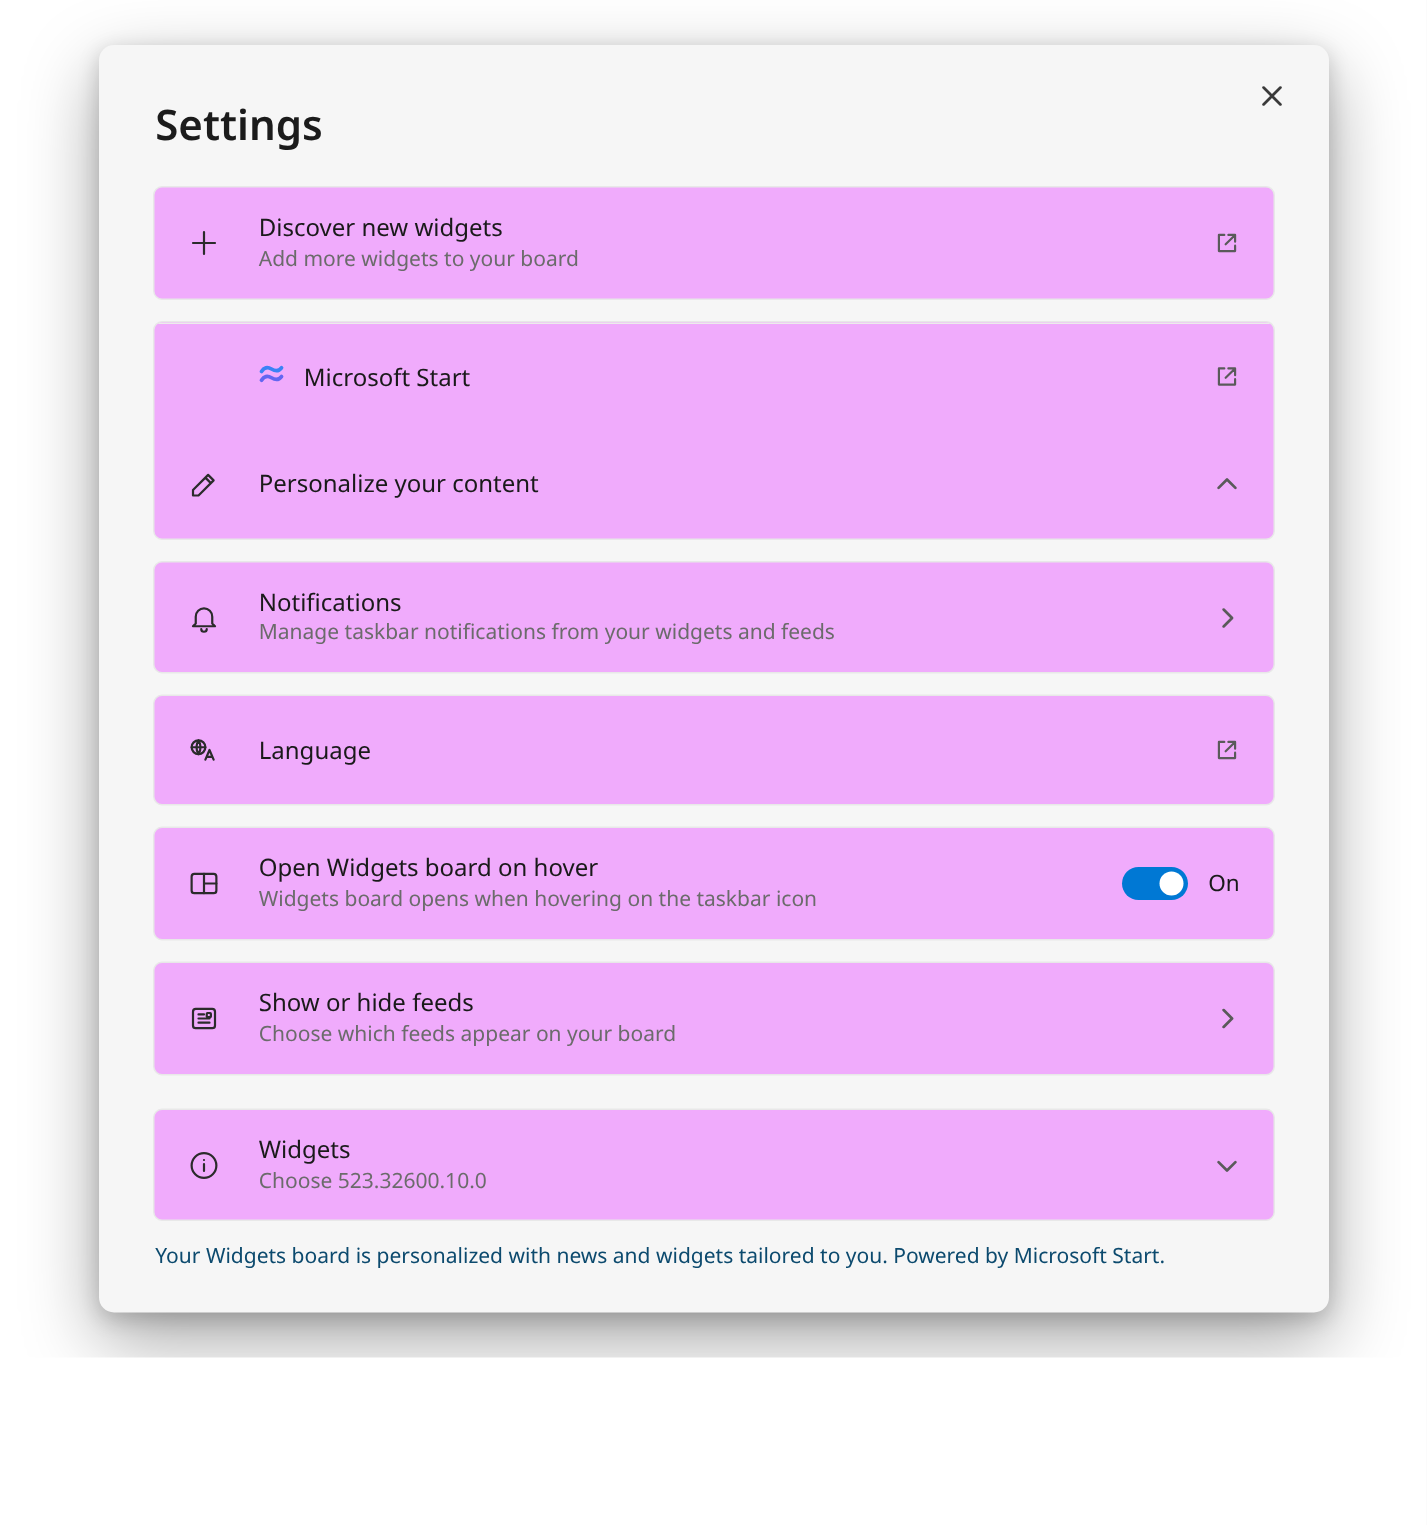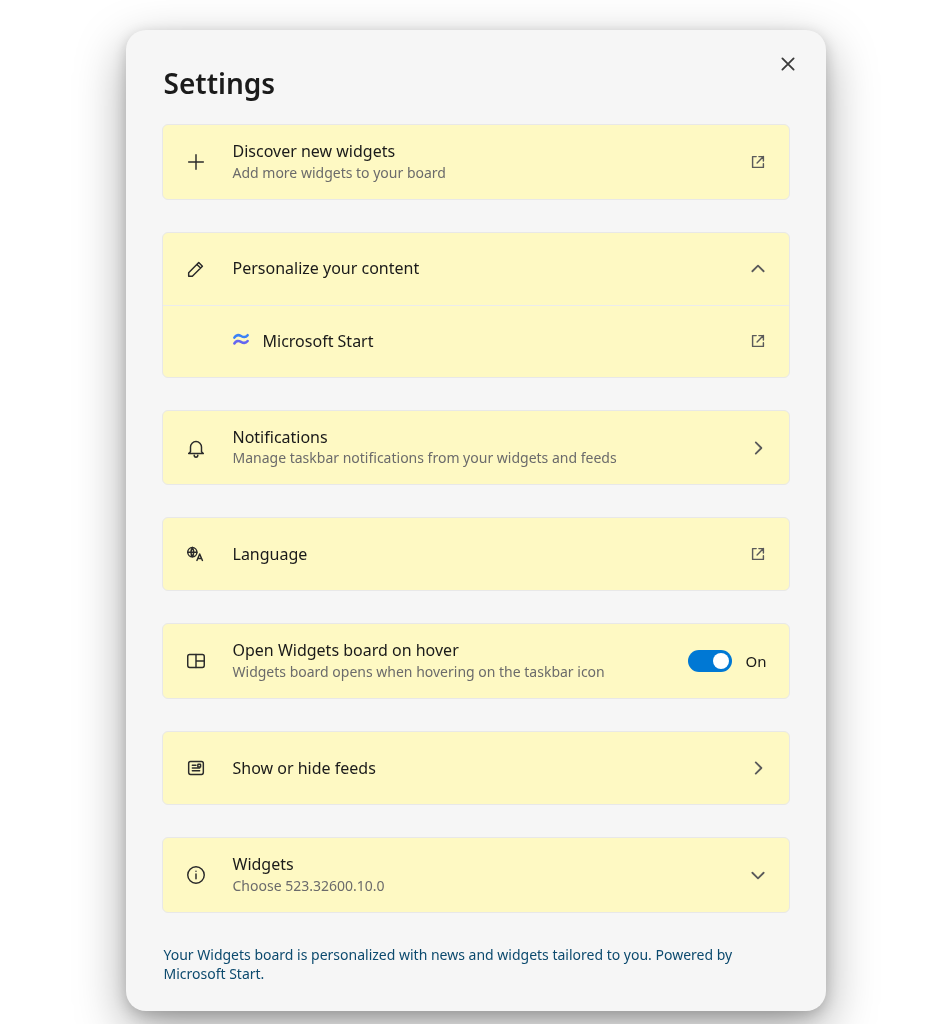--- a/index.html
+++ b/index.html
@@ -6,23 +6,23 @@
   html, body { margin: 0; padding: 0; }
   body {
     font-family: "Segoe UI", -apple-system, system-ui, sans-serif;
     background: #ffffff;
     display: flex;
     justify-content: center;
     align-items: flex-start;
     padding: 30px;
   }
   .panel {
-    width: 700px;
+    width: 820px;
     background: #f6f6f6;
-    border-radius: 20px;
+    border-radius: 10px;
     box-shadow: 0 18px 50px rgba(0,0,0,0.35), 0 4px 14px rgba(0,0,0,0.18);
     padding: 24px 36px 28px 36px;
     position: relative;
   }
   .close-btn {
     position: absolute;
     top: 18px;
     right: 22px;
     width: 32px;
     height: 32px;
@@ -33,24 +33,24 @@
     border-radius: 4px;
     color: #3a3a3a;
   }
   .title {
     font-size: 28px;
     font-weight: 600;
     color: #1b1b1b;
     margin: 10px 0 22px 2px;
   }
   .card {
-    background: #fef9c3;
+    background: #f0abfc;
     border: 1px solid #e8e8e8;
     border-radius: 6px;
-    margin-bottom: 32px;
+    margin-bottom: 14px;
     overflow: hidden;
   }
   .row {
     display: flex;
     align-items: center;
     padding: 16px 22px;
     min-height: 72px;
     cursor: pointer;
   }
   .row.sub {
@@ -161,55 +161,55 @@
         <span class="ext">
           <svg viewBox="0 0 20 20">
               <path d="M8 4 H4 V16 H16 V12 M11 4 H16 V9 M16 4 L9 11"></path>
             </svg>
         </span>
       </div>
     </div>
   </div>
 
   <div class="card">
-    <div class="row">
-      <div class="icon-slot">
-        <svg viewBox="0 0 24 24" width="22" height="22">
-            <path d="M4 20 L4 16 L15 5 L19 9 L8 20 Z M13 7 L17 11"></path>
-          </svg>
-      </div>
-      <div class="text-slot">
-        <div class="t-primary">Personalize your content</div>
-      </div>
-      <div class="action-slot">
-        <span class="chev">
-          <svg viewBox="0 0 16 16">
-              <path d="M3 10 L8 5 L13 10"></path>
-            </svg>
-        </span>
-      </div>
-    </div>
     <div class="row sub">
       <span class="ms-start-icon">
         <svg viewBox="0 0 24 24">
           <path d="M4 8 Q7 3 12 6 Q17 9 20 5" stroke="#3b82f6" stroke-width="3" fill="none"></path>
           <path d="M4 15 Q7 10 12 13 Q17 16 20 12" stroke="#6366f1" stroke-width="3" fill="none"></path>
         </svg>
       </span>
       <div class="text-slot">
         <div class="t-primary">Microsoft Start</div>
       </div>
       <div class="action-slot">
         <span class="ext">
           <svg viewBox="0 0 20 20">
               <path d="M8 4 H4 V16 H16 V12 M11 4 H16 V9 M16 4 L9 11"></path>
             </svg>
         </span>
       </div>
     </div>
+    <div class="row">
+      <div class="icon-slot">
+        <svg viewBox="0 0 24 24" width="22" height="22">
+            <path d="M4 20 L4 16 L15 5 L19 9 L8 20 Z M13 7 L17 11"></path>
+          </svg>
+      </div>
+      <div class="text-slot">
+        <div class="t-primary">Personalize your content</div>
+      </div>
+      <div class="action-slot">
+        <span class="chev">
+          <svg viewBox="0 0 16 16">
+              <path d="M3 10 L8 5 L13 10"></path>
+            </svg>
+        </span>
+      </div>
+    </div>
   </div>
 
   <div class="card">
     <div class="row">
       <div class="icon-slot">
         <svg viewBox="0 0 24 24" width="22" height="22">
             <path d="M6 16 V11 a6 6 0 0 1 12 0 V16 l2 2 H4 Z M10 20 a2 2 0 0 0 4 0"></path>
           </svg>
       </div>
       <div class="text-slot">
@@ -273,20 +273,21 @@
     <div class="row">
       <div class="icon-slot">
         <svg viewBox="0 0 24 24" width="22" height="22">
           <rect x="4" y="5" width="16" height="14" rx="2"></rect>
           <path d="M8 9 H12 M8 12 H16 M8 15 H16"></path>
           <rect x="14" y="8" width="3" height="3" rx="0.5"></rect>
         </svg>
       </div>
       <div class="text-slot">
         <div class="t-primary">Show or hide feeds</div>
+        <div class="t-secondary">Choose which feeds appear on your board</div>
       </div>
       <div class="action-slot">
         <span class="chev">
           <svg viewBox="0 0 16 16">
               <path d="M6 3 L11 8 L6 13"></path>
             </svg>
         </span>
       </div>
     </div>
   </div>

